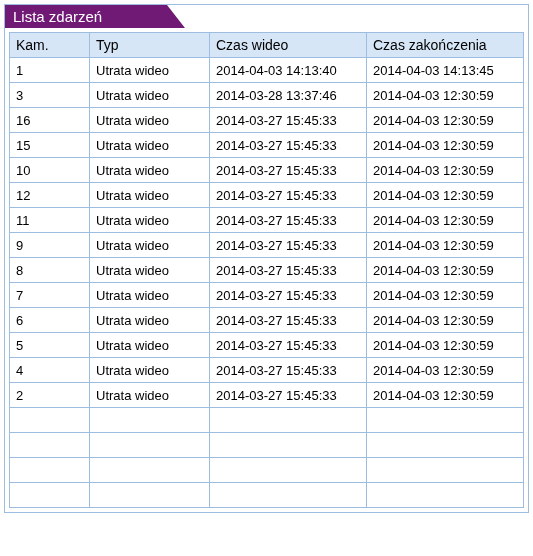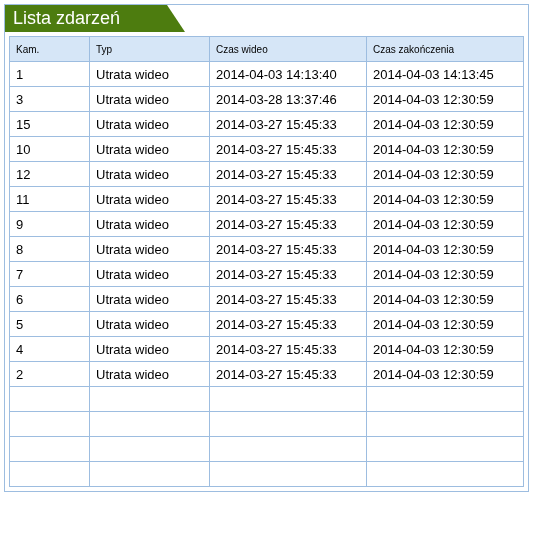--- a/index.html
+++ b/index.html
@@ -11,23 +11,23 @@
     background: #fff;
     color: #000;
     width: 533px;
   }
   .panel {
     border: 1px solid #9dbde0;
     background: #fff;
   }
   .title-tab {
     display: inline-block;
-    background: #4d7c0f;
+    background: #701a75;
     color: #fff;
-    font-size: 18px;
+    font-size: 15px;
     padding: 3px 30px 3px 8px;
     clip-path: polygon(0 0, calc(100% - 18px) 0, 100% 100%, 0 100%);
     min-width: 180px;
   }
   .table-wrap {
     padding: 4px;
   }
   table {
     width: 100%;
     border-collapse: collapse;
@@ -38,21 +38,21 @@
     padding: 4px 6px;
     text-align: left;
     height: 25px;
     font-weight: normal;
     overflow: hidden;
     white-space: nowrap;
   }
   th {
     background: #d6e6f7;
     color: #000;
-    font-size: 10px;
+    font-size: 14px;
   }
   td {
     background: #fff;
     color: #000;
   }
   col.kam { width: 80px; }
   col.typ { width: 120px; }
   col.start { width: auto; }
   col.end { width: auto; }
 </style>
@@ -82,20 +82,26 @@
           <tr>
             <td>1</td>
             <td>Utrata wideo</td>
             <td>2014-04-03 14:13:40</td>
             <td>2014-04-03 14:13:45</td>
           </tr>
           <tr>
             <td>3</td>
             <td>Utrata wideo</td>
             <td>2014-03-28 13:37:46</td>
+            <td>2014-04-03 12:30:59</td>
+          </tr>
+          <tr>
+            <td>16</td>
+            <td>Utrata wideo</td>
+            <td>2014-03-27 15:45:33</td>
             <td>2014-04-03 12:30:59</td>
           </tr>
           <tr>
             <td>15</td>
             <td>Utrata wideo</td>
             <td>2014-03-27 15:45:33</td>
             <td>2014-04-03 12:30:59</td>
           </tr>
           <tr>
             <td>10</td>

